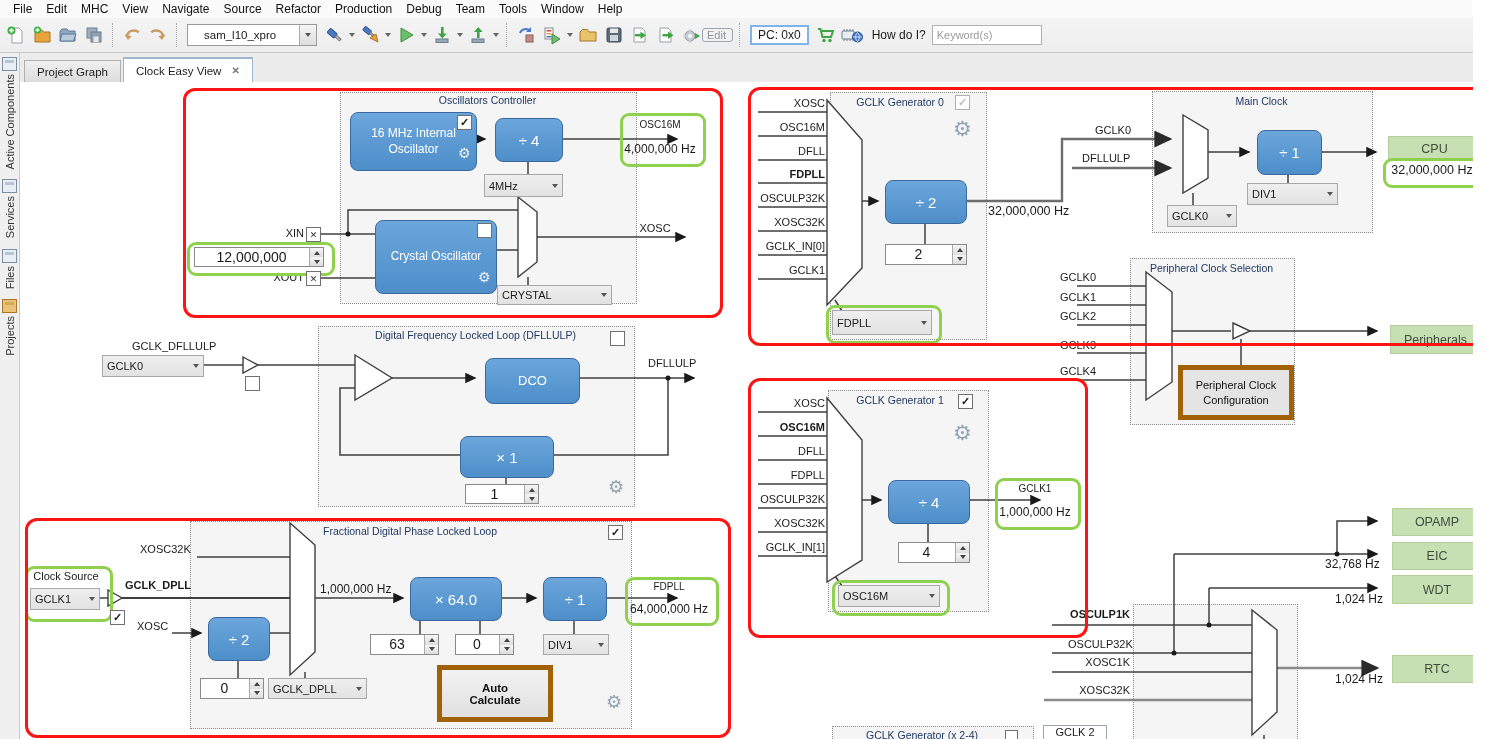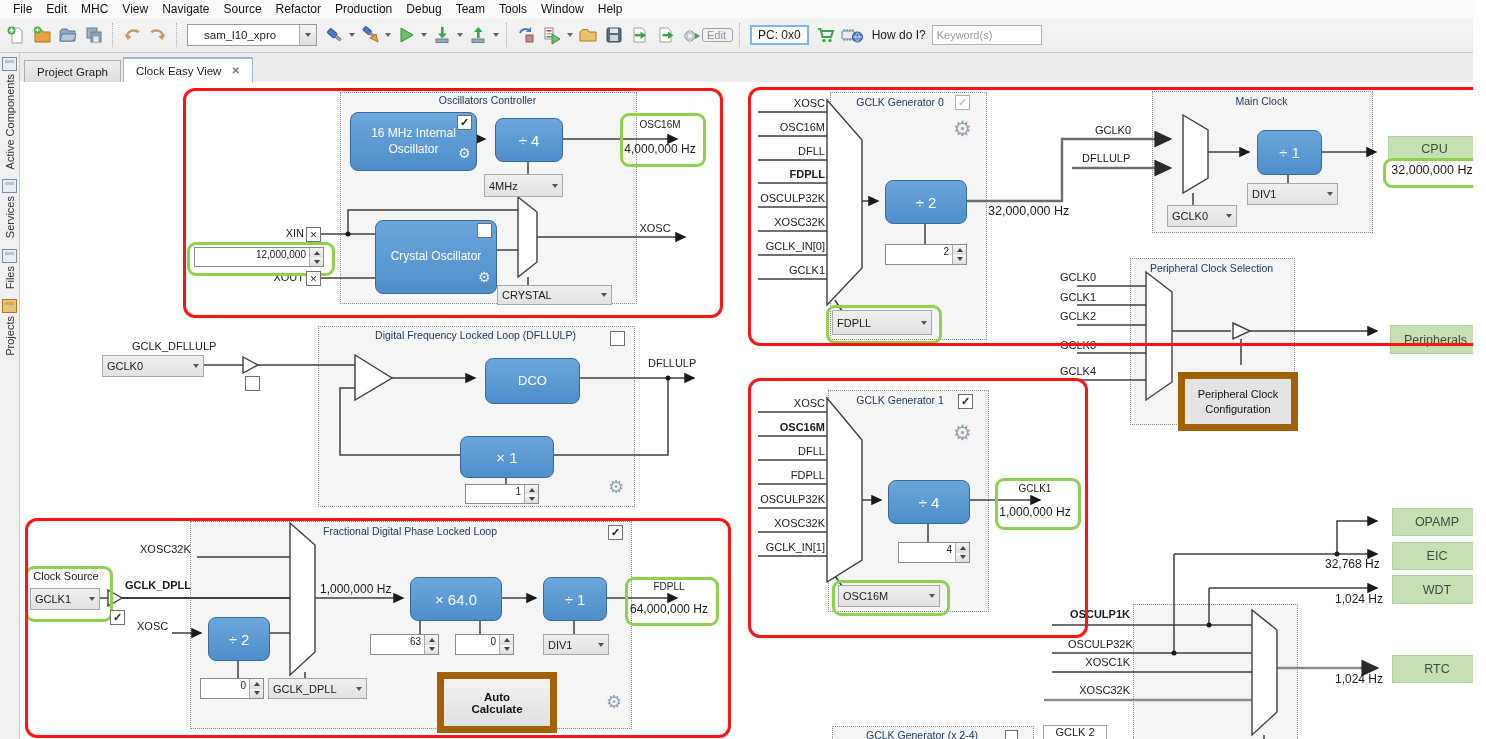--- a/index.html
+++ b/index.html
@@ -45,35 +45,35 @@
   .lbl.b{font-weight:bold;}
   .ttl{position:absolute;font-size:10.5px;color:#1f3864;text-align:center;white-space:nowrap;z-index:2;}
   .blue{position:absolute;background:linear-gradient(#6ba6dc,#4e8ec9);border:1px solid #39699e;border-radius:8px;color:#fff;display:flex;align-items:center;justify-content:center;text-align:center;z-index:2;}
   .blue.big{font-size:12px;line-height:1.3;padding:2px 0;}
   .blue.op{font-size:15px;}
   .term{position:absolute;background:#c6e0b4;border:1px solid #b2cf9c;color:#3d4d3d;font-size:12.5px;display:flex;align-items:center;justify-content:center;z-index:2;}
   .dd{position:absolute;background:linear-gradient(#efefef,#e2e2e2);border:1px solid #a8a8a8;display:flex;align-items:center;z-index:2;}
   .dd .dd-t{flex:1;padding:0 4px;font-size:11px;overflow:hidden;}
   .dd .chev{margin-right:4px;}
   .spin{position:absolute;background:#fff;border:1px solid #8a8a8a;z-index:2;display:flex;}
-  .spin .spin-v{flex:1;font-size:10px;text-align:right;padding:1px 3px 0 2px;overflow:hidden;}
+  .spin .spin-v{flex:1;font-size:14px;text-align:center;padding:1px 3px 0 2px;overflow:hidden;}
   .spin .spb{width:13px;border-left:1px solid #aaa;display:flex;flex-direction:column;}
   .spin .spb i{flex:1;background:linear-gradient(#f6f6f6,#ddd);display:flex;align-items:center;justify-content:center;}
   .spin .spb i.up:after{content:"";width:0;height:0;border-left:3px solid transparent;border-right:3px solid transparent;border-bottom:4px solid #444;}
   .spin .spb i.dn:after{content:"";width:0;height:0;border-left:3px solid transparent;border-right:3px solid transparent;border-top:4px solid #444;}
   .cb{position:absolute;width:13px;height:13px;background:#fff;border:1px solid #707070;z-index:3;font-size:11px;line-height:12px;text-align:center;color:#222;}
   .cb.on:after{content:"✓";font-weight:bold;}
   .cb.dis{border-color:#b0b0b0;}
   .cb.dis:after{color:#b9c2cb;}
   .cb.x:after{content:"✕";font-size:9px;color:#333;}
   .gear{position:absolute;z-index:3;color:#eef3f8;font-size:14px;line-height:1;}
   .gear:after{content:"⚙";}
   .gear.g{color:#93a5b5;font-size:18px;}
   .fq{position:absolute;font-size:12px;color:#1a1a1a;white-space:nowrap;z-index:2;}
-  .btn{position:absolute;background:linear-gradient(#f2f2f2,#e0e0e0);border:7px solid #a16207;display:flex;flex-direction:column;align-items:center;justify-content:center;font-size:11.5px;font-weight:bold;color:#111;z-index:2;text-align:center;margin-top:7px;}
+  .btn{position:absolute;background:linear-gradient(#f2f2f2,#e0e0e0);border:5px solid #a16207;display:flex;flex-direction:column;align-items:center;justify-content:center;font-size:11.5px;font-weight:bold;color:#111;z-index:2;text-align:center;}
   .clip{overflow:hidden;}
 </style>
 </head>
 <body>
 
 <div class="app">
 
   <div class="menubar">
     <span class="menu-item">File</span>
     <span class="menu-item">Edit</span>

